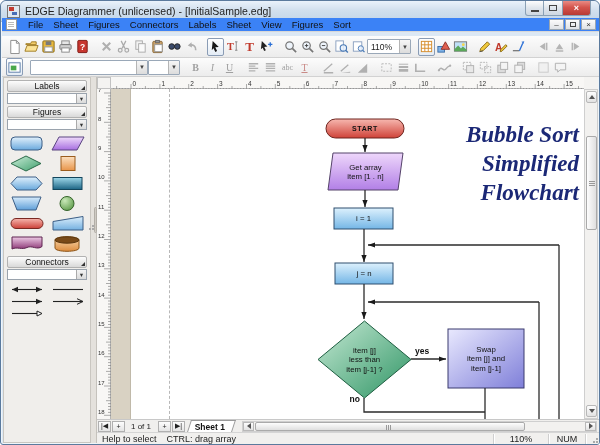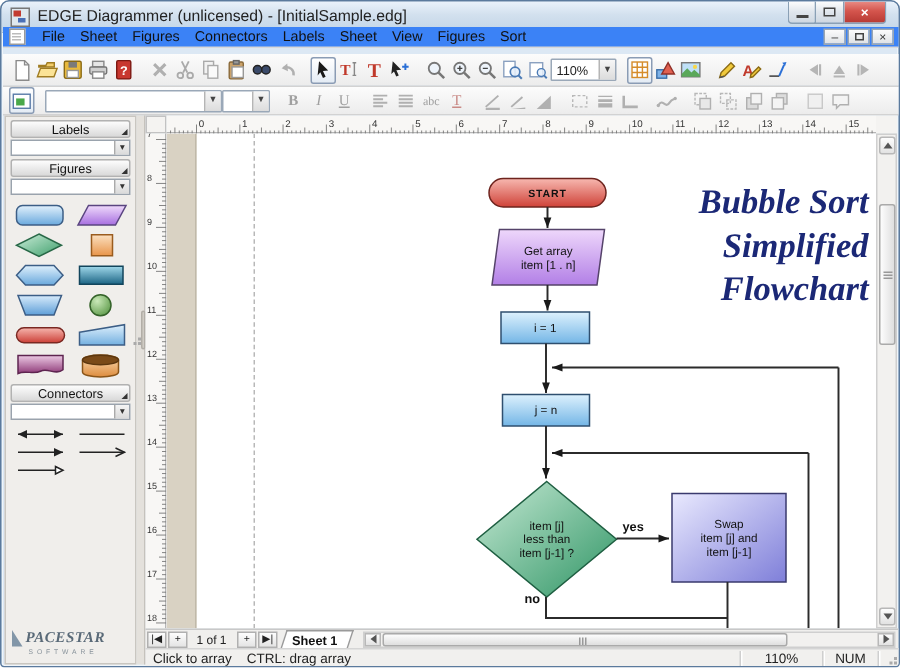--- a/index.html
+++ b/index.html
@@ -673,27 +673,20 @@
             <path d="M27 2.7L33 5.5l-6 2.8" fill="none" stroke="#222"></path>
           </svg>
         </div>
         <div class="cell">
           <svg width="36" height="11" viewBox="0 0 36 11">
             <path d="M3 5.5h25" stroke="#222" stroke-width="1.1"></path>
             <path d="M28 3l5 2.5-5 2.5z" fill="#fff" stroke="#222"></path>
           </svg>
         </div>
       </div>
-    <div class="logo">
-      <div class="logo-row">
-        <div class="logo-tri"></div>
-        <div class="logo-name">PACESTAR</div>
-      </div>
-      <div class="logo-sub">SOFTWARE</div>
-    </div>
   </div>
   <div class="splitter">
       <div class="grip"></div>
     </div>
 
   <div class="ruler-corner"></div>
   <div class="hruler" id="hruler"><svg width="473" height="12">
         <line x1="2.7" y1="12" x2="2.7" y2="9" stroke="#777" stroke-width=".6"></line>
         <line x1="5.6" y1="12" x2="5.6" y2="7" stroke="#777" stroke-width=".6"></line>
         <line x1="8.5" y1="12" x2="8.5" y2="9" stroke="#777" stroke-width=".6"></line>
@@ -1098,21 +1091,21 @@
           <div class="sb-tri" style="border-top:3px solid transparent;border-bottom:3px solid transparent;border-right:4px solid #555;"></div>
         </div>
       <div class="hthumb"></div>
       <div class="h-btn" style="right:0;">
           <div class="sb-tri" style="border-top:3px solid transparent;border-bottom:3px solid transparent;border-left:4px solid #555;"></div>
         </div>
     </div>
   </div>
 
   <div class="statusbar">
-    <div class="status-hint">Click to array</div>
+    <div class="status-hint">Help to select</div>
     <div class="status-hint2">CTRL: drag array</div>
     <div style="flex:1"></div>
     <div class="status-sep"></div>
     <div class="pane-zoom">110%</div>
     <div class="status-sep"></div>
     <div class="pane-num">NUM</div>
     <div class="status-sep"></div>
     <div class="grip"></div>
   </div>
 </div>

